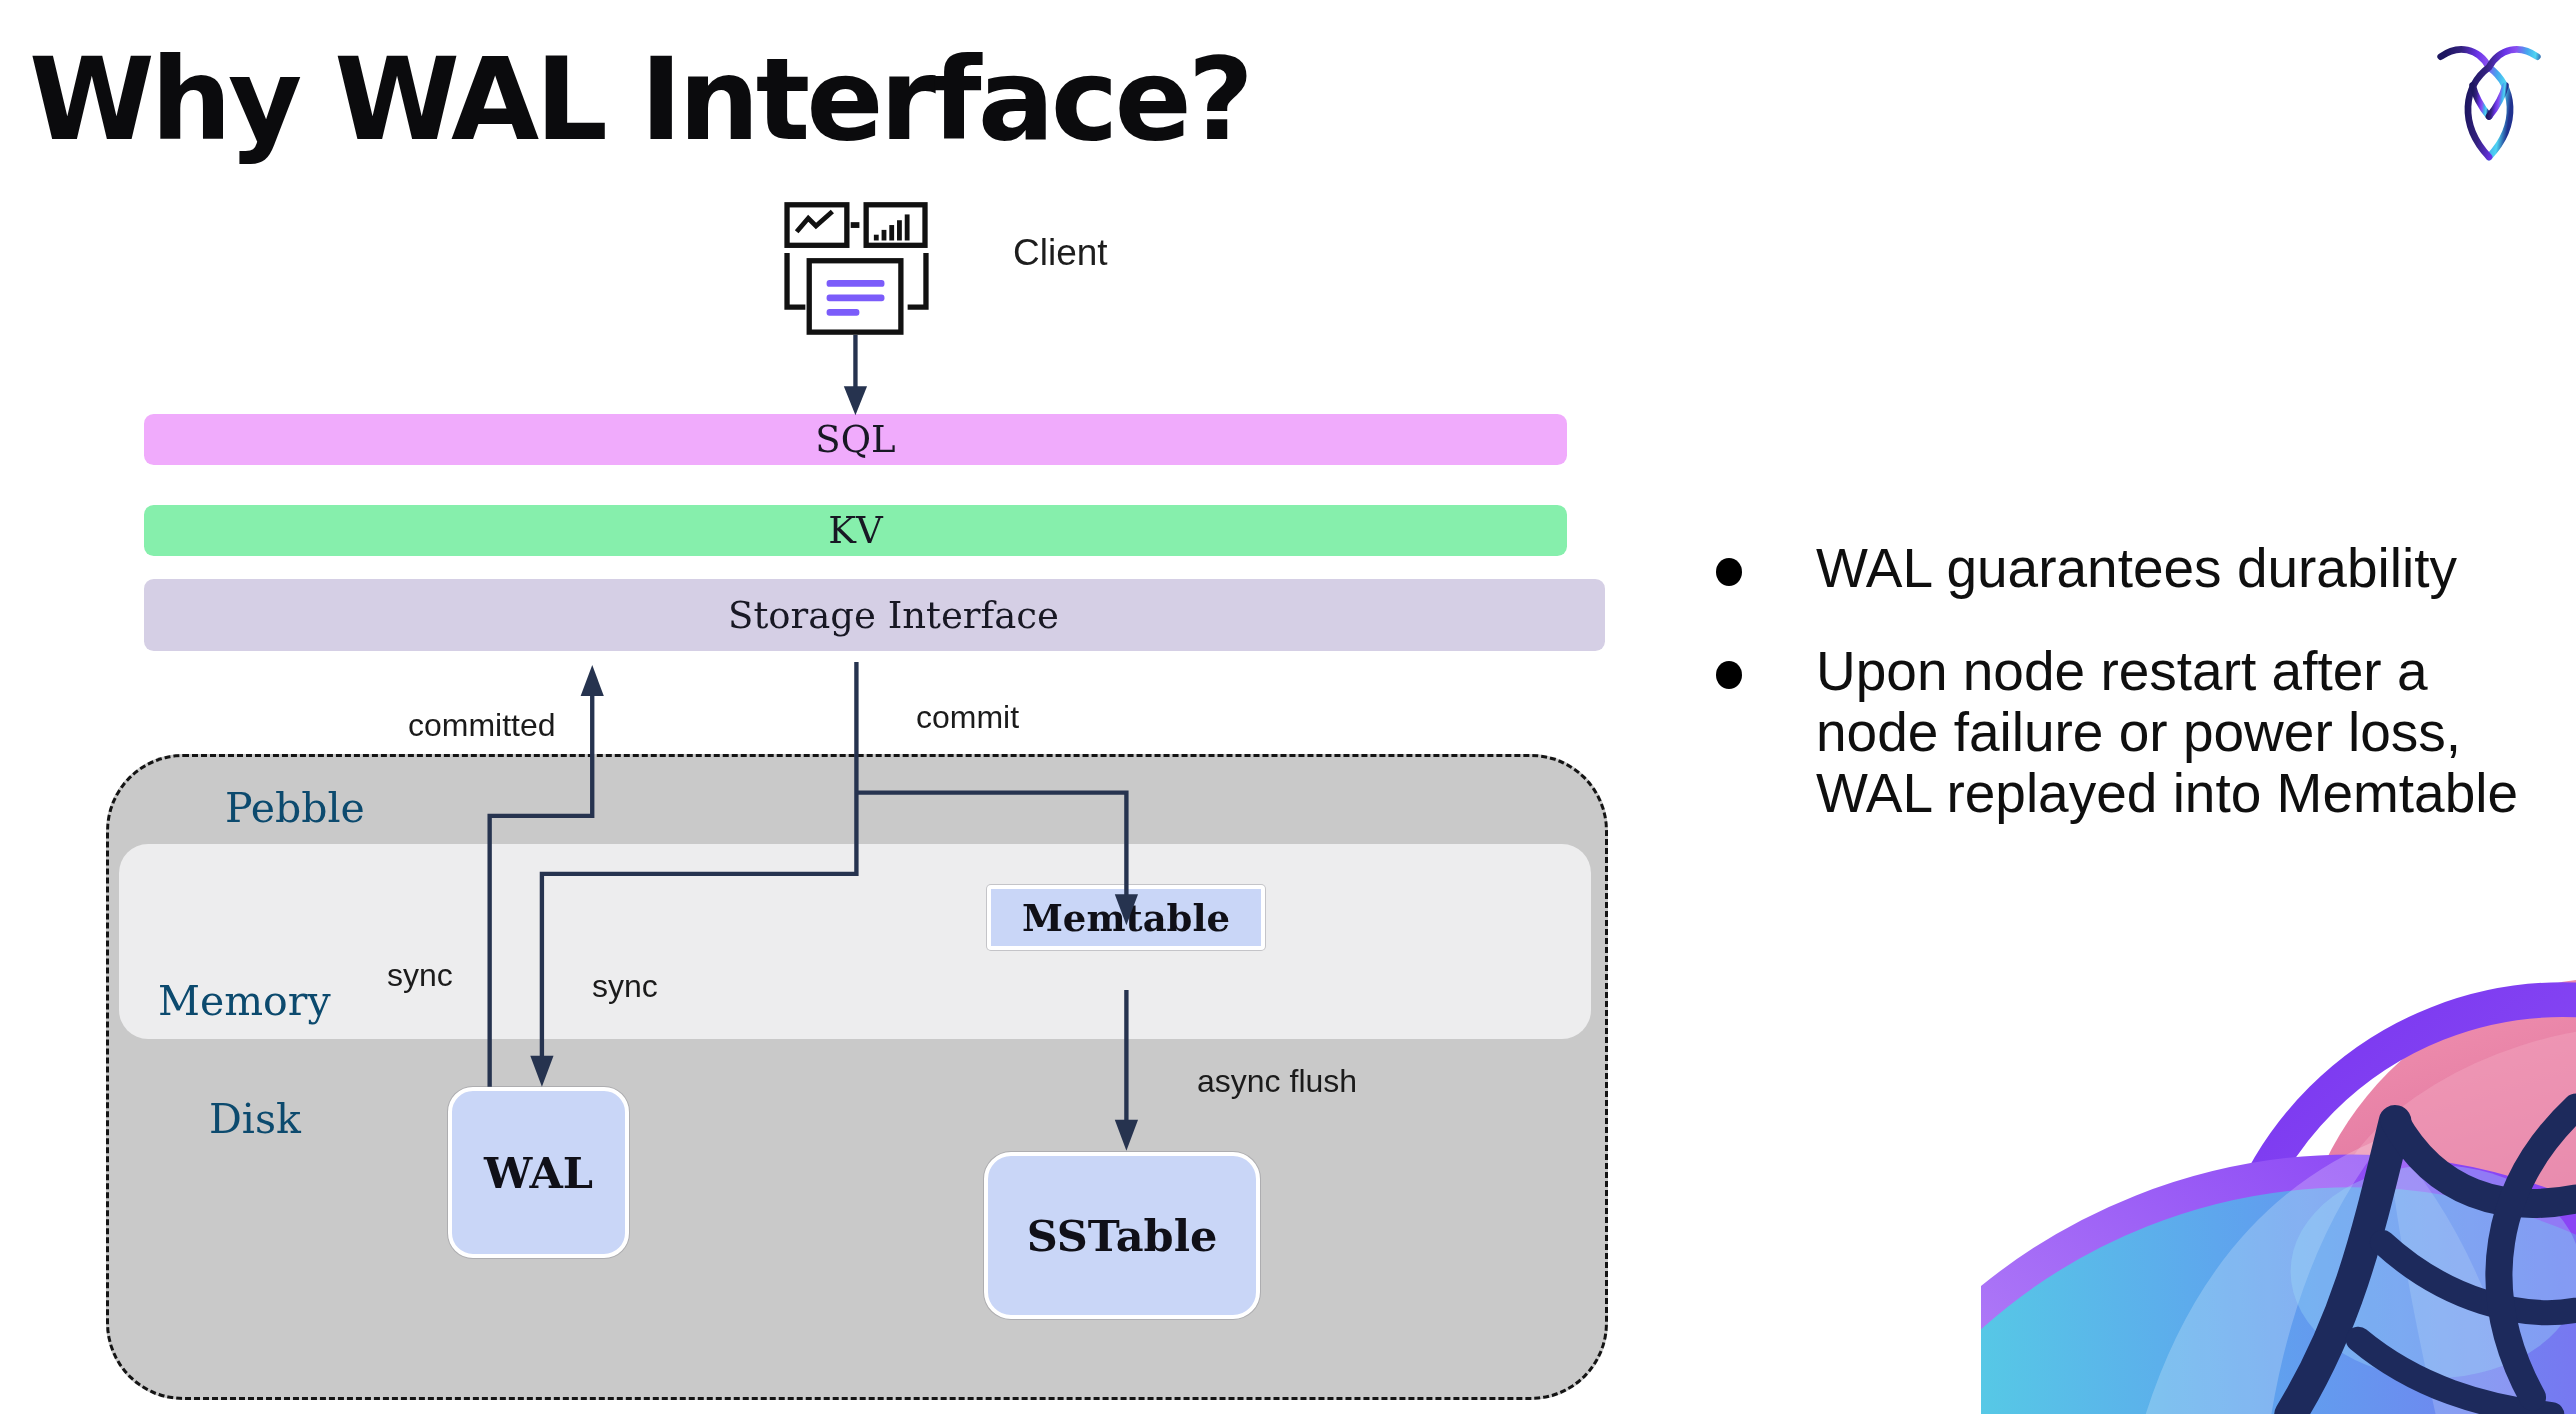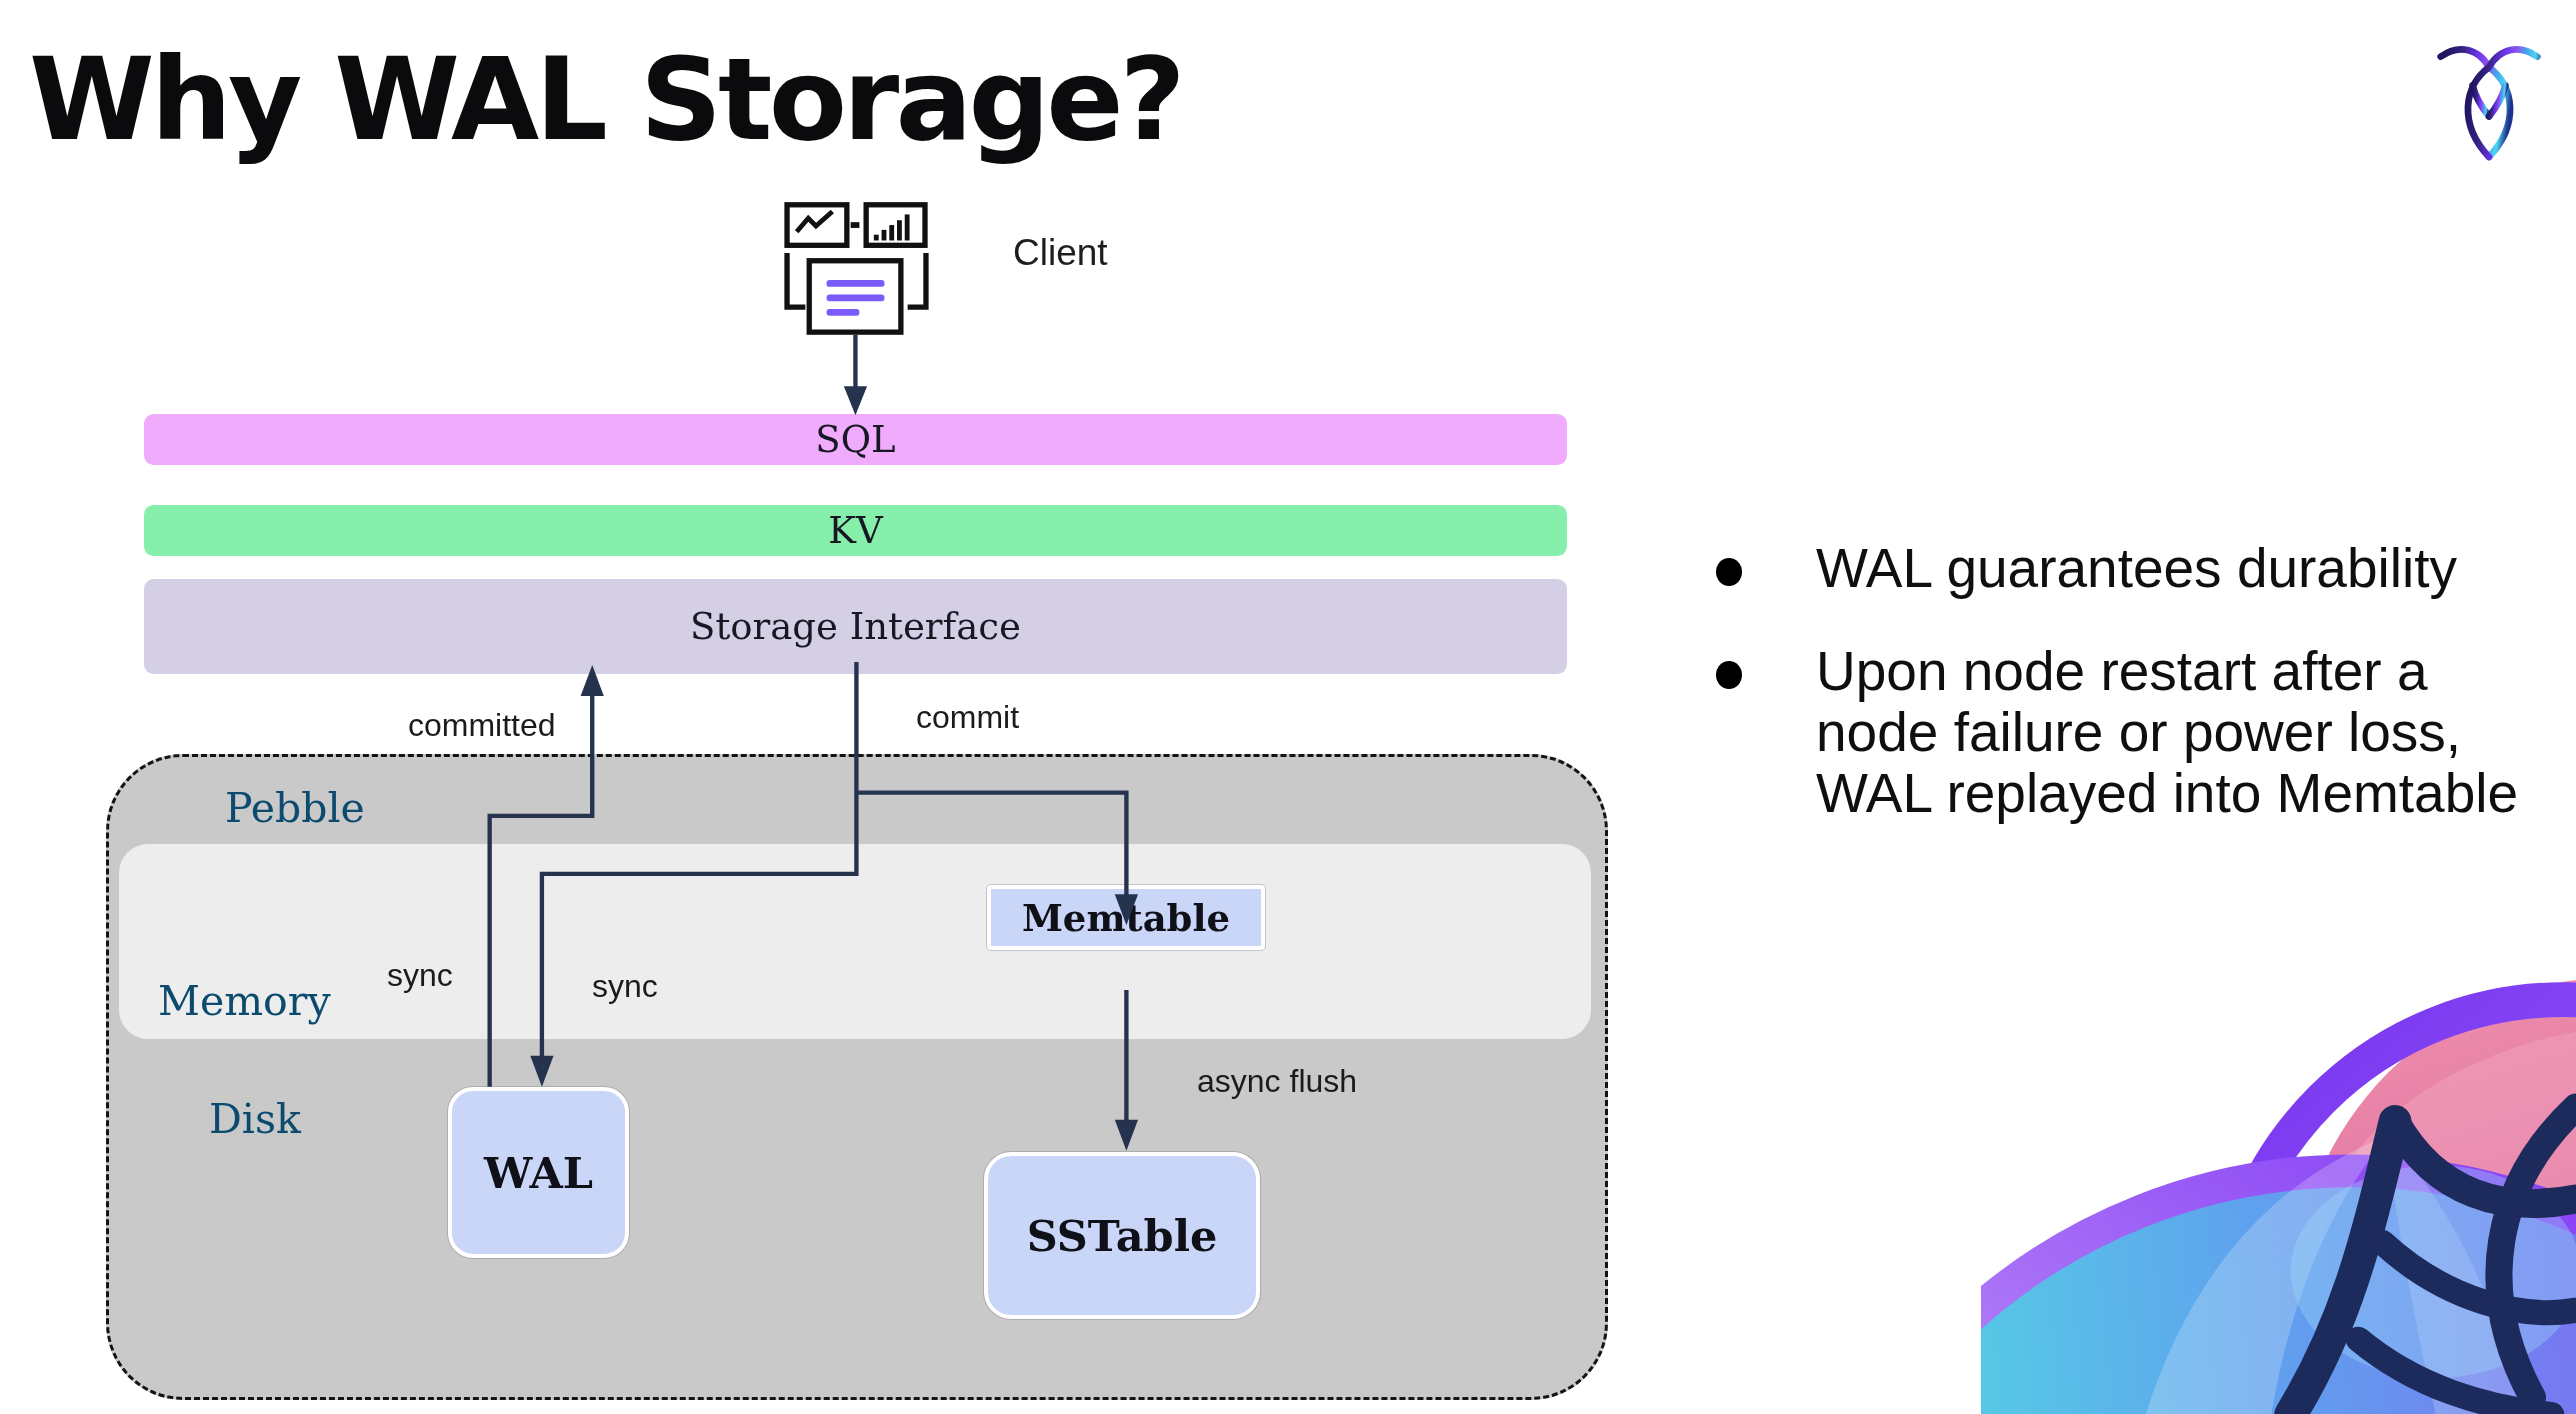--- a/index.html
+++ b/index.html
@@ -21,21 +21,21 @@
   #client-label{left:1013px;top:232px;font-size:37px;color:#1d1d1d;}
 
   
   .layer{
     left:144px;width:1423px;border-radius:9.7px;
     display:flex;align-items:center;justify-content:center;
     font-family:"DejaVu Serif",serif;font-size:37px;color:#181824;
   }
   #layer-sql{top:414px;height:51px;background:#f0abfc;}
   #layer-kv{top:505px;height:51px;background:#86efac;}
-  #layer-storage{top:579px;height:95px;background:#d5cfe5;}
+  #layer-storage{top:579px;height:72px;background:#d5cfe5;padding-left:38px;}
 
   
   .edge-label{font-size:32px;color:#1b1b1b;white-space:nowrap;margin-top:16px;}
   #lbl-committed{left:408px;top:691px;}
   #lbl-commit{left:916px;top:683px;}
   #lbl-sync-up{left:387px;top:941px;}
   #lbl-sync-down{left:592px;top:952px;}
   #lbl-async-flush{left:1197px;top:1047px;}
 
   
@@ -81,21 +81,21 @@
   #bullet-1{top:538px;}
   #bullet-2{top:641px;}
 
   
   #logo{left:2433px;top:41px;}
   #brand-art{left:1981px;top:952px;}
 </style>
 </head>
 <body>
 
-<div id="title" class="abs">Why WAL Storage?</div>
+<div id="title" class="abs">Why WAL Interface?</div>
 
 <svg id="logo" class="abs" width="112" height="122" viewBox="0 0 116 126">
   <defs>
     <linearGradient id="lgGrad" x1="0" y1="0.35" x2="1" y2="0.55">
       <stop offset="0" stop-color="#1d1660"></stop>
       <stop offset="0.22" stop-color="#33217e"></stop>
       <stop offset="0.45" stop-color="#6a34e8"></stop>
       <stop offset="0.6" stop-color="#8a4ff0"></stop>
       <stop offset="0.76" stop-color="#44a8ee"></stop>
       <stop offset="0.88" stop-color="#4fd4f2"></stop>

